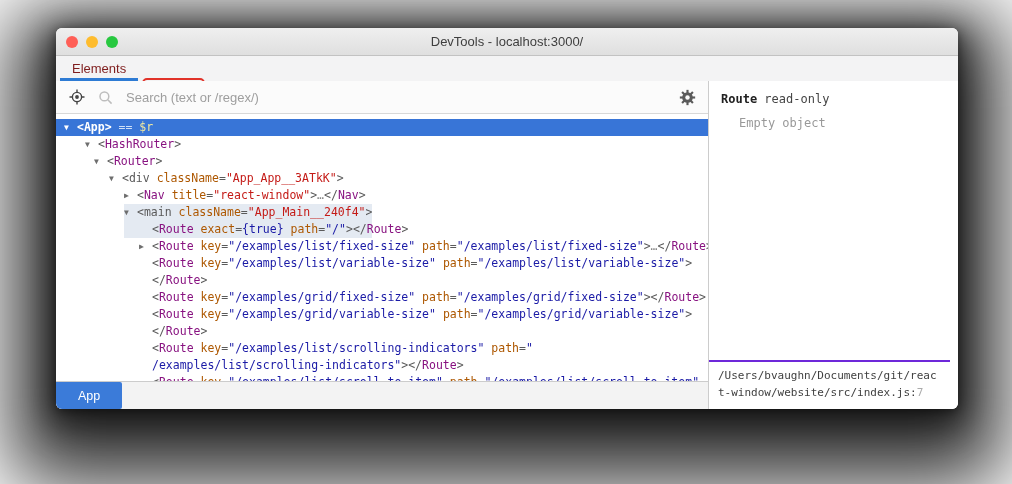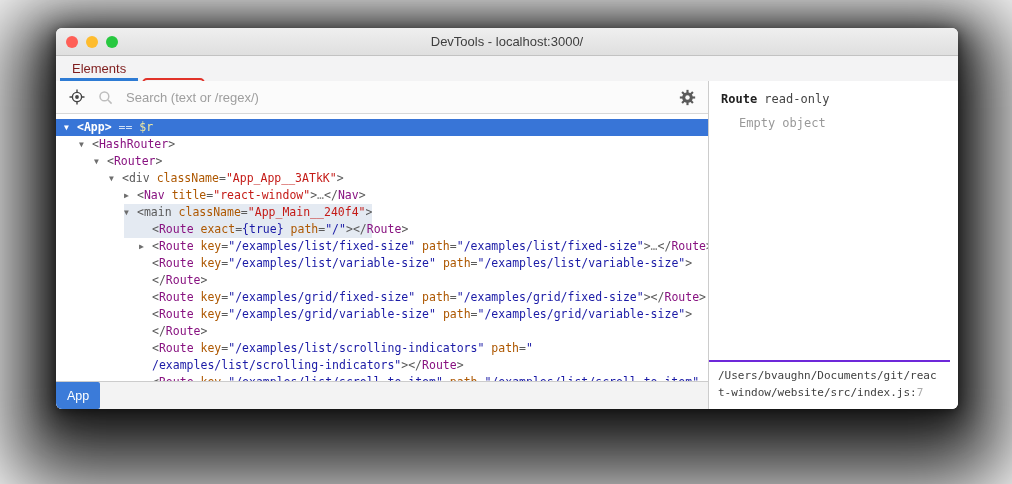--- a/index.html
+++ b/index.html
@@ -39,21 +39,21 @@
   .line{display:inline-block;height:34px;}
   .line.hl{background:#E4EAF2;}
   .arrow{display:inline-block;width:13px;color:#6E6E6E;font-size:8px;vertical-align:top;}
   .sel .arrow{color:#fff;}
   .p{color:var(--code-punct);} .t{color:var(--code-component);} .a{color:var(--code-attr);}
   .r{color:var(--code-value-red);} .b{color:var(--code-value-blue);} .e{color:#888;}
   .wb{color:#fff;font-weight:bold;} .wd{color:#CFE0F7;} .wy{color:#F0E8A0;}
   
   .crumbbar{height:27px;flex:0 0 27px;background:#F3F3F3;border-top:1px solid #CCC;
             display:flex;align-items:stretch;}
-  .chip{display:flex;align-items:center;padding:0 11px;font-size:12.5px;color:#fff;
+  .chip{display:flex;align-items:center;padding:0 22px;font-size:12.5px;color:#fff;
         background:var(--chip-blue);border-radius:0 2px 2px 0;}
   
   .props{padding:11px 12px;font-family:"DejaVu Sans Mono",monospace;font-size:12px;color:#333;}
   .props .hd{font-weight:bold;color:#222;}
   .props .mode{font-weight:normal;color:#444;}
   .props .empty{margin-top:10px;margin-left:18px;color:#999;}
   .source{position:absolute;left:0;right:8px;bottom:0;padding:6px 9px 8px;background:#fff;
           font-family:"DejaVu Sans Mono",monospace;font-size:11px;line-height:1.5;
           color:#3F3F3F;word-break:break-all;border-top:2px solid #6d28d9;}
   .source .ln{color:#ABABAB;}
@@ -112,21 +112,21 @@
                 <rect x="7" y="0.8" width="2" height="14.4" transform="rotate(135 8 8)"></rect>
                 <circle cx="8" cy="8" r="5"></circle>
               </g>
               <circle cx="8" cy="8" r="2.1" fill="#FBFBFB"></circle>
             </svg>
           </span>
         </div>
 
         <div class="tree">
             <div class="row sel" style="padding-left: 8px;"><span class="line"><span class="arrow">▼</span><span class="wb">&lt;App&gt;</span><span class="wd"> == </span><span class="wy">$r</span></span></div>
-            <div class="row" style="padding-left: 23px;"><span class="line"><span class="arrow">▼</span><span class="p">&lt;</span><span class="t">HashRouter</span><span class="p">&gt;</span></span></div>
+            <div class="row" style="padding-left: 29px;"><span class="line"><span class="arrow">▼</span><span class="p">&lt;</span><span class="t">HashRouter</span><span class="p">&gt;</span></span></div>
             <div class="row" style="padding-left: 38px;"><span class="line"><span class="arrow">▼</span><span class="p">&lt;</span><span class="t">Router</span><span class="p">&gt;</span></span></div>
             <div class="row" style="padding-left: 53px;"><span class="line"><span class="arrow">▼</span><span class="p">&lt;div </span><span class="a">className</span><span class="p">=</span><span class="r">"App_App__3ATkK"</span><span class="p">&gt;</span></span></div>
             <div class="row" style="padding-left: 68px;"><span class="line"><span class="arrow">▶</span><span class="p">&lt;</span><span class="t">Nav</span><span class="p"> </span><span class="a">title</span><span class="p">=</span><span class="r">"react-window"</span><span class="p">&gt;</span><span class="e">…</span><span class="p">&lt;/</span><span class="t">Nav</span><span class="p">&gt;</span></span></div>
             <div class="row" style="padding-left: 68px;"><span class="line hl"><span class="arrow">▼</span><span class="p">&lt;main </span><span class="a">className</span><span class="p">=</span><span class="r">"App_Main__240f4"</span><span class="p">&gt;</span></span></div>
             <div class="row" style="padding-left: 96px;"><span class="line"><span class="p">&lt;</span><span class="t">Route</span><span class="p"> </span><span class="a">exact</span><span class="p">=</span><span class="b">{true}</span><span class="p"> </span><span class="a">path</span><span class="p">=</span><span class="b">"/"</span><span class="p">&gt;&lt;/</span><span class="t">Route</span><span class="p">&gt;</span></span></div>
             <div class="row" style="padding-left: 83px;"><span class="line"><span class="arrow">▶</span><span class="p">&lt;</span><span class="t">Route</span><span class="p"> </span><span class="a">key</span><span class="p">=</span><span class="b">"/examples/list/fixed-size"</span><span class="p"> </span><span class="a">path</span><span class="p">=</span><span class="b">"/examples/list/fixed-size"</span><span class="p">&gt;</span><span class="e">…</span><span class="p">&lt;/</span><span class="t">Route</span><span class="p">&gt;</span></span></div>
             <div class="row" style="padding-left: 96px;"><span class="line"><span class="p">&lt;</span><span class="t">Route</span><span class="p"> </span><span class="a">key</span><span class="p">=</span><span class="b">"/examples/list/variable-size"</span><span class="p"> </span><span class="a">path</span><span class="p">=</span><span class="b">"/examples/list/variable-size"</span><span class="p">&gt;</span></span></div>
             <div class="row" style="padding-left: 96px;"><span class="line"><span class="p">&lt;/</span><span class="t">Route</span><span class="p">&gt;</span></span></div>
             <div class="row" style="padding-left: 96px;"><span class="line"><span class="p">&lt;</span><span class="t">Route</span><span class="p"> </span><span class="a">key</span><span class="p">=</span><span class="b">"/examples/grid/fixed-size"</span><span class="p"> </span><span class="a">path</span><span class="p">=</span><span class="b">"/examples/grid/fixed-size"</span><span class="p">&gt;&lt;/</span><span class="t">Route</span><span class="p">&gt;</span></span></div>
             <div class="row" style="padding-left: 96px;"><span class="line"><span class="p">&lt;</span><span class="t">Route</span><span class="p"> </span><span class="a">key</span><span class="p">=</span><span class="b">"/examples/grid/variable-size"</span><span class="p"> </span><span class="a">path</span><span class="p">=</span><span class="b">"/examples/grid/variable-size"</span><span class="p">&gt;</span></span></div>

